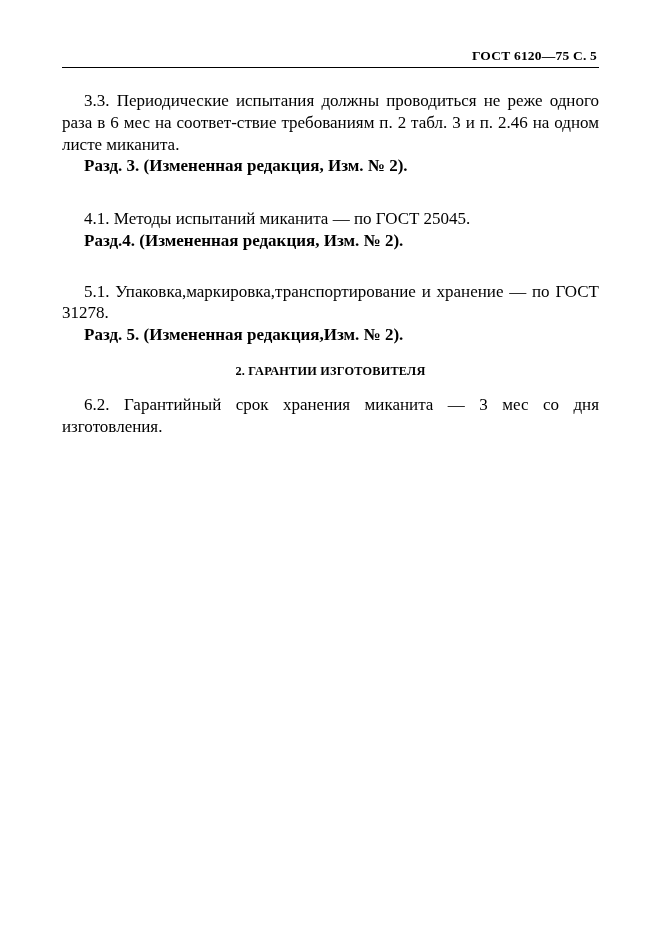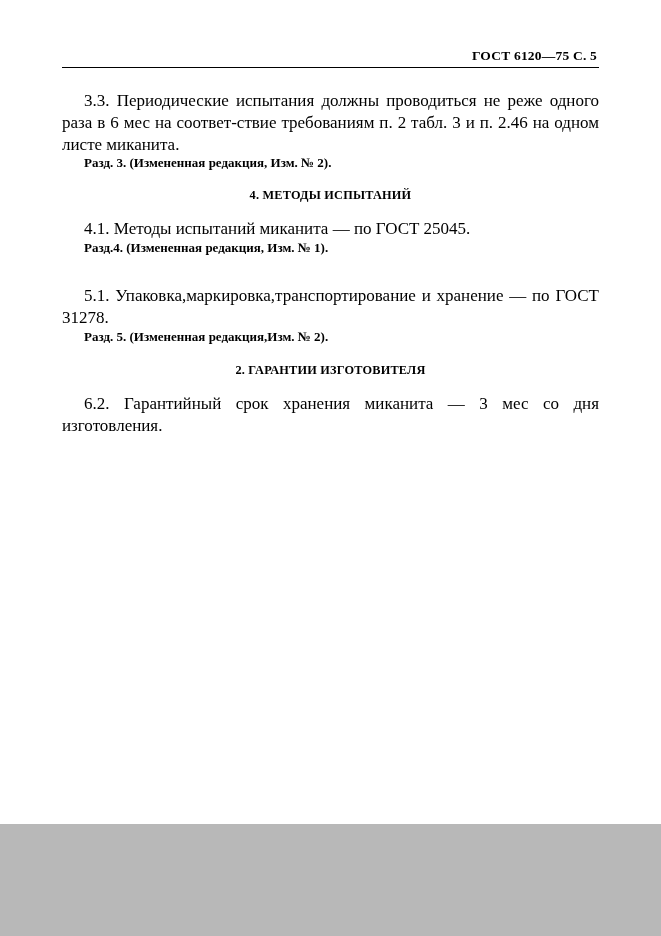--- a/index.html
+++ b/index.html
@@ -6,21 +6,21 @@
     margin: 0;
     padding: 0;
   }
   body {
     background: #b8b8b8;
     font-family: "Liberation Serif", serif;
   }
   .page {
     position: relative;
     width: 661px;
-    height: 824px;
+    height: 936px;
     background: #ffffff;
     margin: 0 auto;
     overflow: hidden;
     box-sizing: border-box;
   }
   .page-inner {
     position: absolute;
     left: 0;
     top: 0;
     width: 661px;
@@ -48,21 +48,21 @@
     margin: 0;
     color: #000;
   }
   .body-text {
     font-size: 17px;
     line-height: 1.28;
     text-align: justify;
     text-indent: 22px;
   }
   .amend {
-    font-size: 13px;
+    font-size: 17px;
     line-height: 1.28;
     text-indent: 22px;
   }
   .amend b {
     font-weight: bold;
   }
   .section-title {
     text-align: center;
     font-size: 12.3px;
     font-weight: bold;
@@ -81,27 +81,26 @@
 
     <div class="header">ГОСТ 6120—75 С. 5</div>
     <hr class="rule">
 
     <p class="body-text">3.3.  Периодические испытания должны проводиться не реже одного раза в 6 мес  на соответ-ствие требованиям п. 2 табл. 3 и п. 2.46 на одном листе миканита.</p>
 
     <p class="amend"><b>Разд. 3. (Измененная редакция, Изм. № 2).</b></p>
 
     <div class="sp-1"></div>
 
-    <p class="section-title">4. МЕТОДЫ ИСПЫТАНИЙ</p>
 
     <div class="sp-2"></div>
 
     <p class="body-text">4.1.  Методы испытаний миканита — по ГОСТ 25045.</p>
 
-    <p class="amend"><b>Разд.4.  (Измененная редакция, Изм. № 1).</b></p>
+    <p class="amend"><b>Разд.4.  (Измененная редакция, Изм. № 2).</b></p>
 
     <div class="sp-3"></div>
 
 
     <div class="sp-2"></div>
 
     <p class="body-text">5.1.  Упаковка,маркировка,транспортирование и хранение — по ГОСТ 31278.</p>
 
     <p class="amend"><b>Разд. 5. (Измененная редакция,Изм. № 2).</b></p>
 

